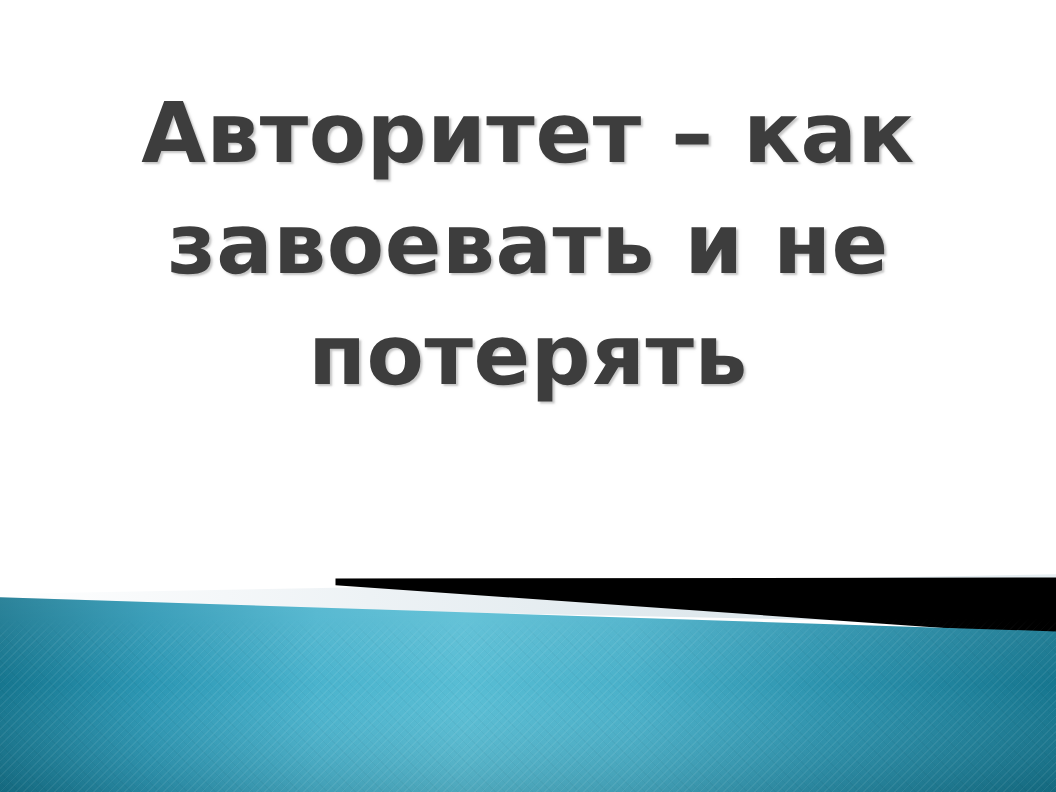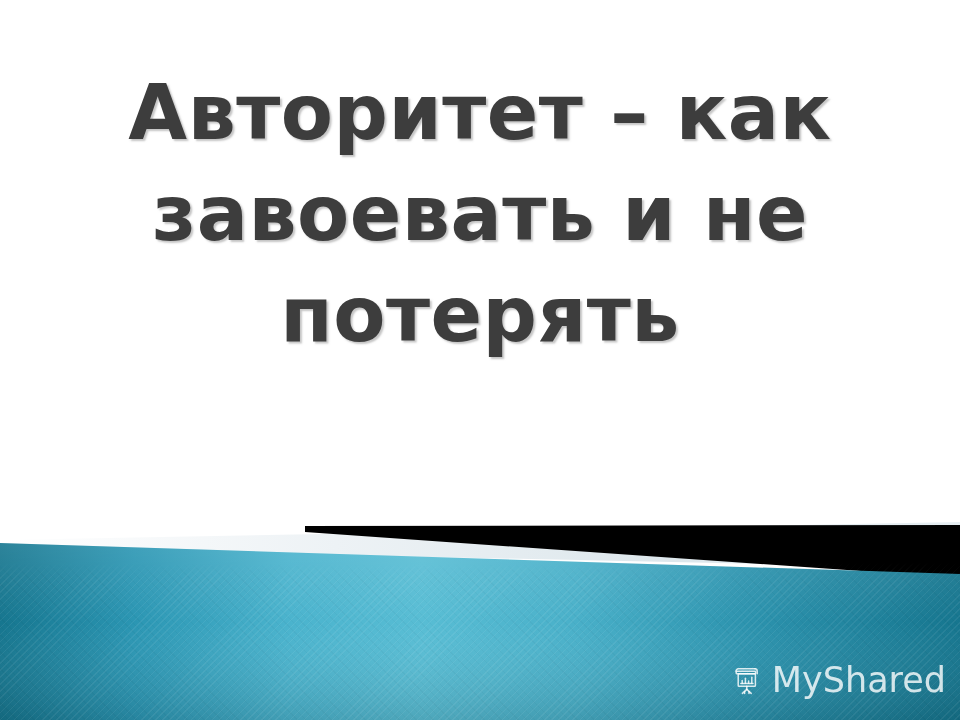--- a/index.html
+++ b/index.html
@@ -24,21 +24,21 @@
     top: 62px;
     width: 840px;
     height: 380px;
     display: flex;
     align-items: flex-start;
     justify-content: center;
     z-index: 5;
   }
 
   .slide-title {
-    margin: 0;
+    margin: 8px;
     width: 100%;
     text-align: center;
     font-family: "DejaVu Sans", "Liberation Sans", sans-serif;
     font-weight: 700;
     font-size: 76px;
     line-height: 1.33;
     letter-spacing: 0.5px;
     color: #3d3d3d;
     text-shadow: 2px 2px 2px rgba(150, 150, 150, 0.55);
     white-space: pre-line;
@@ -153,39 +153,14 @@
 
       <polygon points="305,26 960,25 960,78 305,32" fill="#000000"></polygon>
 
       <polygon points="0,43 960,74 960,220 0,220" fill="url(#tealGrad)"></polygon>
       <polygon points="0,43 960,74 960,220 0,220" fill="url(#tealVert)"></polygon>
     </svg>
   </div>
 
   <div class="band-texture"></div>
 
-  <div class="watermark">
-    <svg class="watermark-icon" viewBox="0 0 32 32" aria-hidden="true">
-      <g fill="none" stroke="rgba(255,255,255,0.82)" stroke-width="1.5" stroke-linecap="round" stroke-linejoin="round">
-
-        <path d="M5 6.2 C5 4.7 6.1 3.8 7.4 3.8 L24 3.8"></path>
-        <rect x="5.2" y="6.2" width="19.4" height="2.6" rx="0.6"></rect>
-        <path d="M24 3.8 C25.3 3.8 26.2 4.8 26.2 6.2 L26.2 8.8"></path>
-
-        <rect x="7.2" y="8.8" width="17.2" height="12.4" rx="0.8"></rect>
-
-        <path d="M11.2 18.2 L11.2 15.4"></path>
-        <path d="M14.4 18.2 L14.4 13.2"></path>
-        <path d="M17.6 18.2 L17.6 16.0"></path>
-        <path d="M20.8 18.2 L20.8 12.2"></path>
-        <path d="M9.8 18.6 L22.0 18.6"></path>
-
-        <path d="M15.8 21.2 L15.8 24.4"></path>
-        <path d="M15.8 24.4 L11.4 28.4"></path>
-        <path d="M15.8 24.4 L20.2 28.4"></path>
-        <path d="M13.6 26.4 L13.6 28.6"></path>
-        <path d="M18.0 26.4 L18.0 28.6"></path>
-      </g>
-    </svg>
-    <span class="watermark-text">MyShared</span>
-  </div>
 
 </div>
 
 </body></html>

